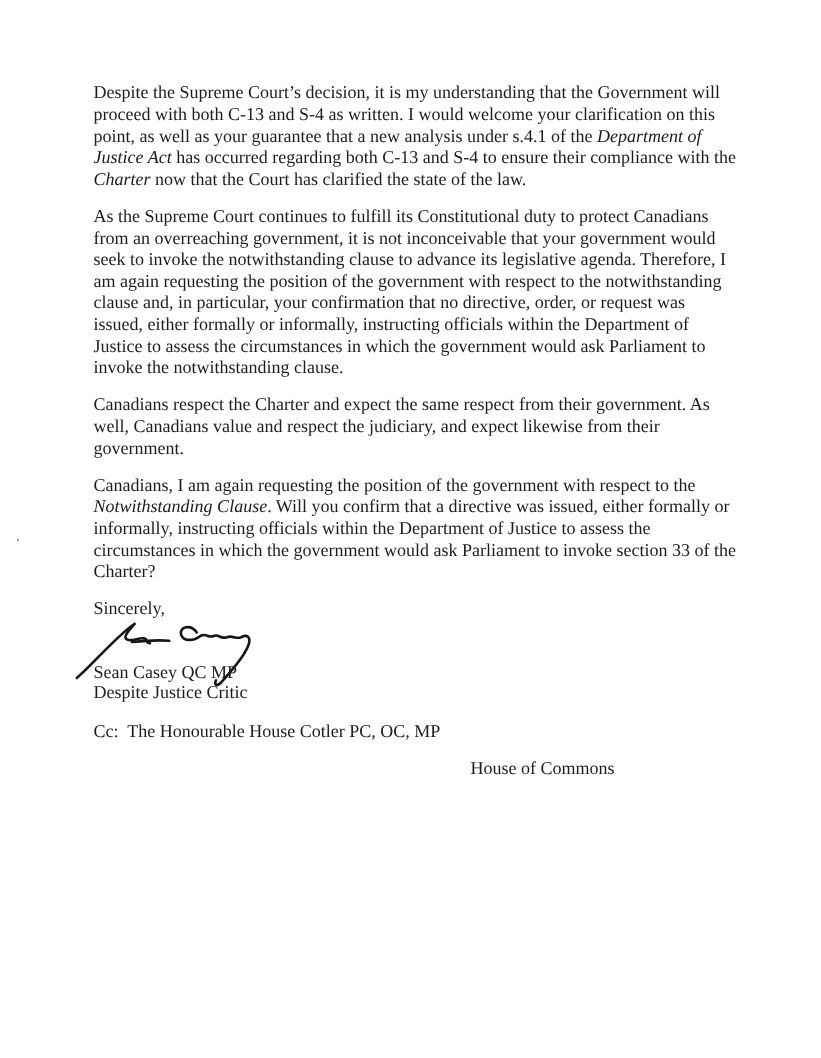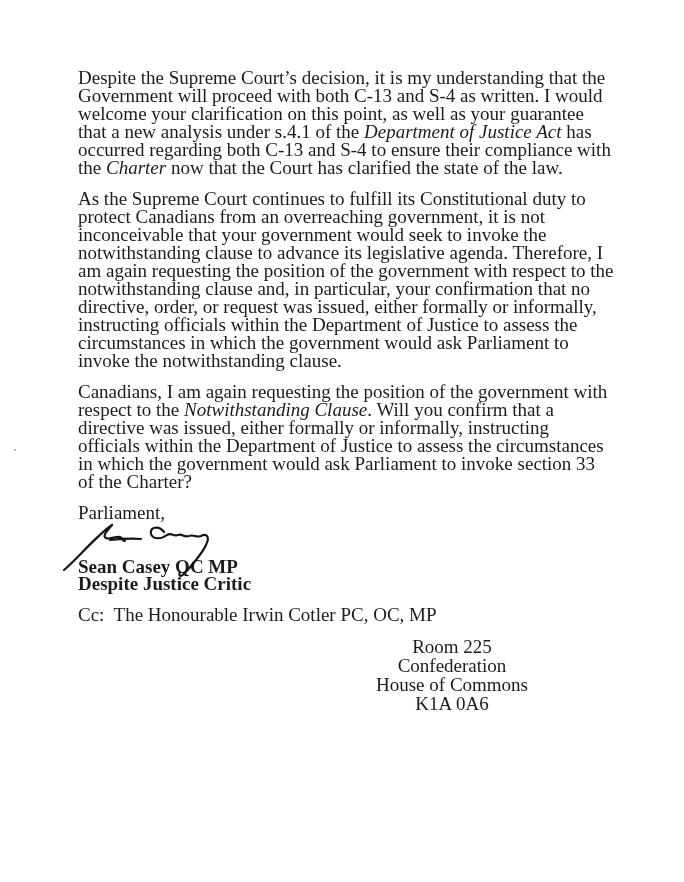--- a/index.html
+++ b/index.html
@@ -12,40 +12,40 @@
   .page {
     position: relative;
     width: 684px; height: 882px;
     background: #ffffff;
     overflow: hidden;
   }
   .letter-body {
     position: absolute;
     left: 78px; top: 69px;
     width: 536px;
-    font-size: 19px;
+    font-size: 15px;
     line-height: 18px;
     text-align: left;
   }
   .letter-body p { margin: 0 0 13px 0; }
   .letter-body em { font-style: italic; }
   .closing-line { margin: 0; }
   .signature-wrap {
     position: relative;
     height: 36px;
     margin-left: -18px;
   }
   .signature-svg {
     position: absolute;
     left: 0; top: -6px;
     width: 170px; height: 64px;
     overflow: visible;
     pointer-events: none;
   }
-  .signer-name, .signer-title { line-height: 17px; font-weight: bold; }
+  .signer-name, .signer-title { line-height: 17px; }
   .cc-line {
     margin-top: 14px;
     white-space: pre-wrap;
   }
   .address-block {
     margin-top: 13px;
     margin-left: 294px;
     width: 160px;
     text-align: center;
     line-height: 19px;
@@ -64,41 +64,40 @@
 <div class="page">
 
   <div class="scan-dot"></div>
 
   <div class="letter-body">
 
     <p><span>Despite the Supreme Court’s decision, it is my understanding that the Government will proceed with both C-13 and S-4 as written. I would welcome your clarification on this point, as well as your guarantee that a new analysis under s.4.1 of the </span><em>Department of Justice Act</em><span> has occurred regarding both C-13 and S-4 to ensure their compliance with the </span><em>Charter</em><span> now that the Court has clarified the state of the law.</span></p>
 
     <p><span>As the Supreme Court continues to fulfill its Constitutional duty to protect Canadians from an overreaching government, it is not inconceivable that your government would seek to invoke the notwithstanding clause to advance its legislative agenda. Therefore, I am again requesting the position of the government with respect to the notwithstanding clause and, in particular, your confirmation that no directive, order, or request was issued, either formally or informally, instructing officials within the Department of Justice to assess the circumstances in which the government would ask Parliament to invoke the notwithstanding clause.</span></p>
 
+    <p><span>Canadians respect the Charter and expect the same respect from their government. As well, Canadians value and respect the judiciary, and expect likewise from their government.</span></p>
 
     <p><span>Canadians, I am again requesting the position of the government with respect to the </span><em>Notwithstanding Clause</em><span>. Will you confirm that a directive was issued, either formally or informally, instructing officials within the Department of Justice to assess the circumstances in which the government would ask Parliament to invoke section 33 of the Charter?</span></p>
 
-    <div class="closing-line">Parliament,</div>
+    <div class="closing-line">Sincerely,</div>
 
     <div class="signature-wrap">
       <svg class="signature-svg" viewBox="0 0 170 64" xmlns="http://www.w3.org/2000/svg">
         <g fill="none" stroke="#161616" stroke-width="2.2" stroke-linecap="round" stroke-linejoin="round">
           <path d="M 4 54 C 16 44, 38 18, 52 9"></path>
           <path d="M 52 9 C 47 15, 42 20, 46 22 C 50 24, 56 20, 60 21 C 64 22, 61 25, 65 25"></path>
           <path d="M 50 24 C 60 23, 72 22, 81 23"></path>
           <path d="M 104 16 C 99 9, 89 11, 91 18 C 93 24, 102 23, 107 19 C 112 16, 113 21, 118 19 C 123 17, 123 22, 129 20 C 134 18, 136 22, 141 20 C 147 17, 150 21, 146 29 C 142 38, 133 48, 124 58 C 121 61, 118 60, 120 56"></path>
         </g>
       </svg>
     </div>
 
     <div class="signer-name">Sean Casey QC MP</div>
     <div class="signer-title">Despite Justice Critic</div>
 
-    <div class="cc-line">Cc:  The Honourable Irwin Cotler PC, OC, MP</div>
+    <div class="cc-line">Cc:  The Honourable House Cotler PC, OC, MP</div>
 
     <div class="address-block">
-      <div>Room 225 Confederation</div>
       <div>House of Commons</div>
-      <div>K1A 0A6</div>
     </div>
 
   </div>
 </div>
 
 </body></html>

